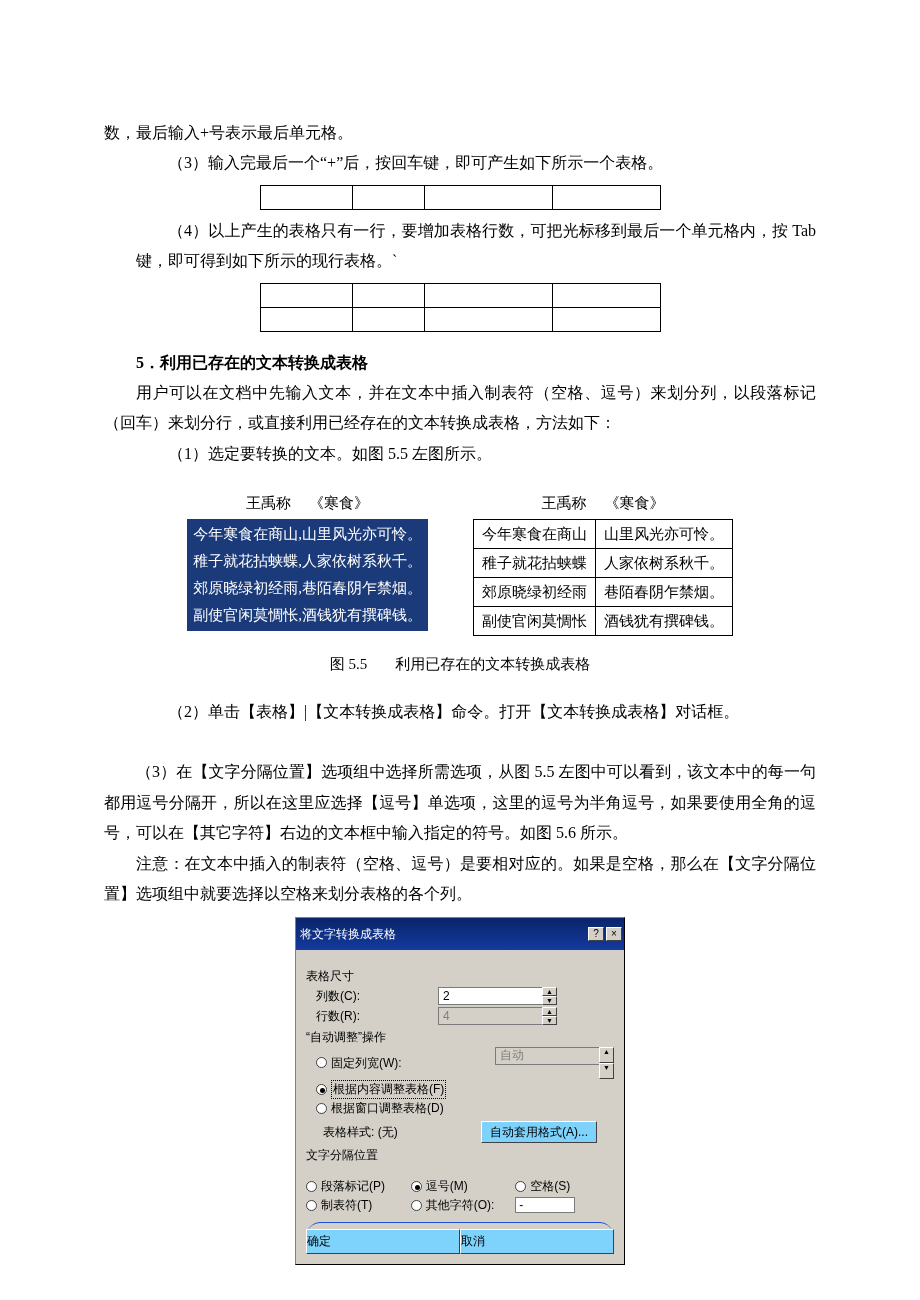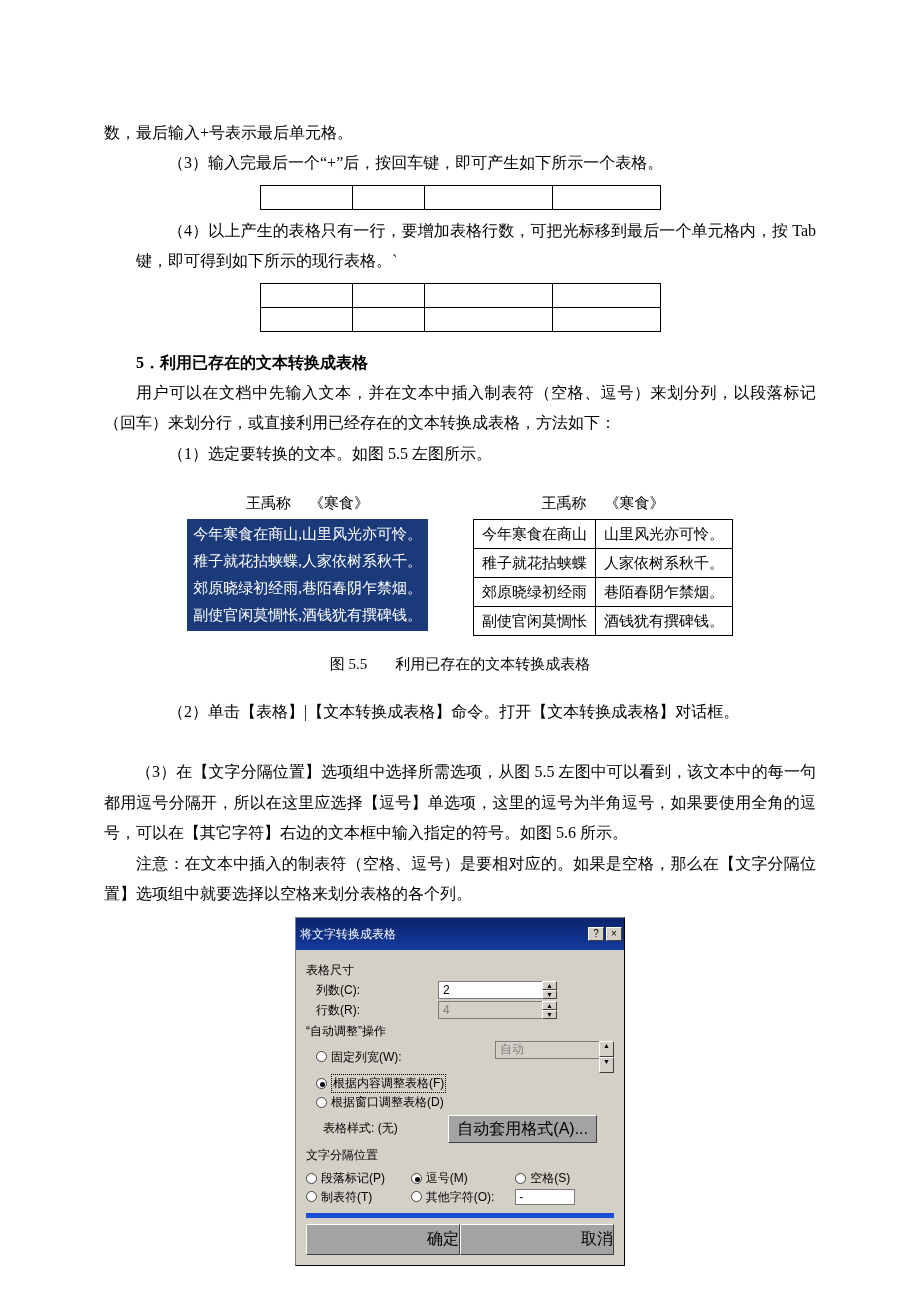--- a/index.html
+++ b/index.html
@@ -103,21 +103,21 @@
       border: 1px solid #fff;
       border-right-color:#404040;
       border-bottom-color:#404040;
       margin-left: 2px;
       font-size: 10px;
       text-align: center;
       line-height: 12px;
       color: #000;
       font-family: sans-serif;
     }
-    .dlg-body { padding: 8px 10px 10px 10px; }
+    .dlg-body { padding: 14px 10px 10px 10px; }
     .grp-label { margin: 4px 0 0 0; }
     .row {
       display: flex;
       align-items: center;
       margin: 2px 0;
     }
     .row-label { flex: 0 0 132px; padding-left: 10px; }
     .spinner {
       display: flex;
       align-items: stretch;
@@ -156,46 +156,47 @@
     }
     .radio-dot.checked::after{
       content:""; position:absolute; left:3px; top:3px;
       width:5px; height:5px; background:#000; border-radius:50%;
     }
     .afit-right {
       margin-left:auto;
     }
     .style-row { display:flex; align-items:center; margin:4px 17px; }
     .btn {
-      background:#a3a3a3;
+      background:#7dd3fc;
       border:1px solid #fff;
       border-right-color:#404040;
       border-bottom-color:#404040;
       padding:2px 8px;
-      font-size:16px;
-      text-align:right;
+      font-size:12px;
+      text-align:left;
     }
     .sep-grid {
       display:grid;
       grid-template-columns: 1fr 1fr 1fr;
       gap:2px 6px;
-      margin-top:6px;
+      margin-top:14px;
     }
     .sep-item { display:flex; align-items:center; font-size:12px; }
     .other-input {
       width:60px; height:16px;
       border:1px solid #7b7b7b;
       background:#fff; font-size:12px; padding:0 3px;
     }
     .dlg-actions {
       display:flex;
-      border-top:5px solid #1d4ed8;
+      border-top:1px solid #1d4ed8;
       margin-top:8px;
       padding-top:6px;
       gap:0;
+      border-radius:15px;
     }
     .dlg-actions .btn { flex:1; padding:3px 0;}
     .page-number {
       text-align:right;
       margin-top:60px;
       font-size:15px;
     }
   </style>
 </head>
 <body>

